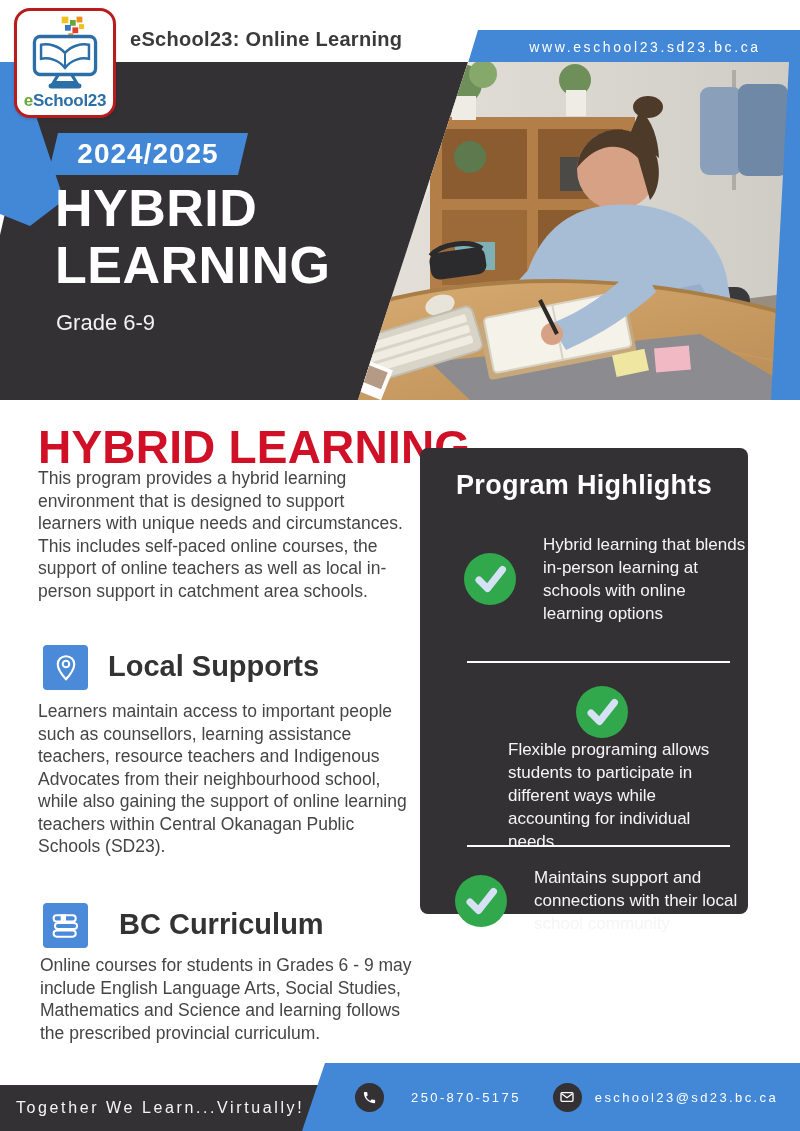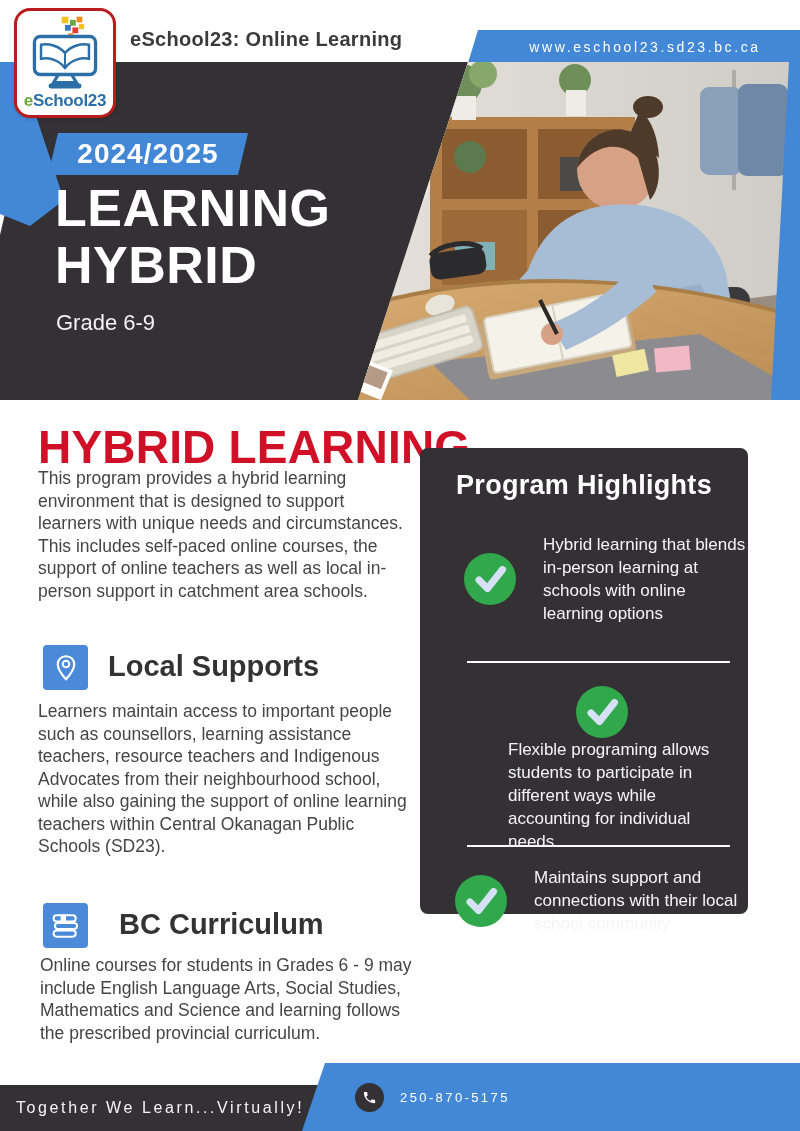--- a/index.html
+++ b/index.html
@@ -63,21 +63,21 @@
 
   
   .footer-bar { position:absolute; left:0; top:1085px; width:800px; height:46px; background:#333134; }
   .tagline { position:absolute; left:16px; top:1085px; height:46px; display:flex; align-items:center;
     color:#f5f5f5; font-size:16px; letter-spacing:2.6px; z-index:2; }
   .footer-ribbon { position:absolute; left:295px; top:1063px; width:505px; height:68px; background:#4387d7;
     clip-path:polygon(30px 0, 100% 0, 100% 100%, 7px 100%);
     display:flex; align-items:center; padding-left:60px; z-index:3; }
   .contact-circle { width:29px; height:29px; min-width:29px; border-radius:50%; background:#333134;
     display:flex; align-items:center; justify-content:center; }
-  .contact-text { color:#fff; font-size:13px; letter-spacing:2.4px; margin-left:16px; }
+  .contact-text { color:#fff; font-size:13px; letter-spacing:2.4px; margin-left:27px; }
   .email-group { margin-left:32px; display:flex; align-items:center; }
   .email-group .contact-text { margin-left:13px; }
 </style>
 </head>
 <body>
 
 <div class="page">
 
   <div class="header-title">eSchool23: Online Learning</div>
 
@@ -202,22 +202,22 @@
       <path d="M42 72 L36 82 L64 82 L58 72" fill="none" stroke="#2c6fa7" stroke-width="4"></path>
       <rect x="30" y="83" width="40" height="6" rx="3" fill="#2c6fa7"></rect>
     </svg>
     <div class="logo-text"><span class="e-green">e</span><span>School23</span></div>
   </div>
 
   <div class="year-badge">
     <span>2024/2025</span>
   </div>
   <div class="hero-title">
+    <div>HYBRID</div>
     <div>LEARNING</div>
-    <div>HYBRID</div>
   </div>
   <div class="hero-sub">Grade 6-9</div>
 
   <div class="main-heading">HYBRID LEARNING</div>
   <p class="para p1">This program provides a hybrid learning environment that is designed to support learners with unique needs and circumstances. This includes self-paced online courses, the support of online teachers as well as local in-person support in catchment area schools.</p>
 
   <div class="sec-icon icon-pin">
     <svg width="30" height="30" viewBox="0 0 24 24">
       <path d="M12 2.6 C8.2 2.6 5.4 5.4 5.4 8.9 C5.4 13.6 12 21 12 21 C12 21 18.6 13.6 18.6 8.9 C18.6 5.4 15.8 2.6 12 2.6 Z" fill="none" stroke="#ffffff" stroke-width="1.7"></path>
       <circle cx="12" cy="8.8" r="2.6" fill="none" stroke="#ffffff" stroke-width="1.7"></circle>
@@ -275,15 +275,24 @@
   <div class="footer-bar"></div>
   <div class="tagline">Together We Learn...Virtually!</div>
 
   <div class="footer-ribbon">
     <div class="contact-circle">
       <svg width="15" height="15" viewBox="0 0 24 24">
           <path d="M6.6 10.8c1.5 2.9 3.7 5.1 6.6 6.6l2.2-2.2c.3-.3.7-.4 1-.2 1.1.4 2.3.6 3.6.6.6 0 1 .4 1 1V20c0 .6-.4 1-1 1C10.6 21 3 13.4 3 4c0-.6.4-1 1-1h3.5c.6 0 1 .4 1 1 0 1.2.2 2.4.6 3.6.1.3 0 .7-.2 1l-2.3 2.2z" fill="#ffffff"></path>
         </svg>
     </div>
     <span class="contact-text">250-870-5175</span>
+    <div class="email-group">
+      <div class="contact-circle">
+        <svg width="16" height="16" viewBox="0 0 24 24">
+            <rect x="3" y="5.5" width="18" height="13" rx="1.5" fill="none" stroke="#ffffff" stroke-width="2"></rect>
+            <path d="M4 7 l8 6 l8 -6" fill="none" stroke="#ffffff" stroke-width="2"></path>
+          </svg>
+      </div>
+      <span class="contact-text">eschool23@sd23.bc.ca</span>
+    </div>
   </div>
 
 </div>
 
 </body></html>

